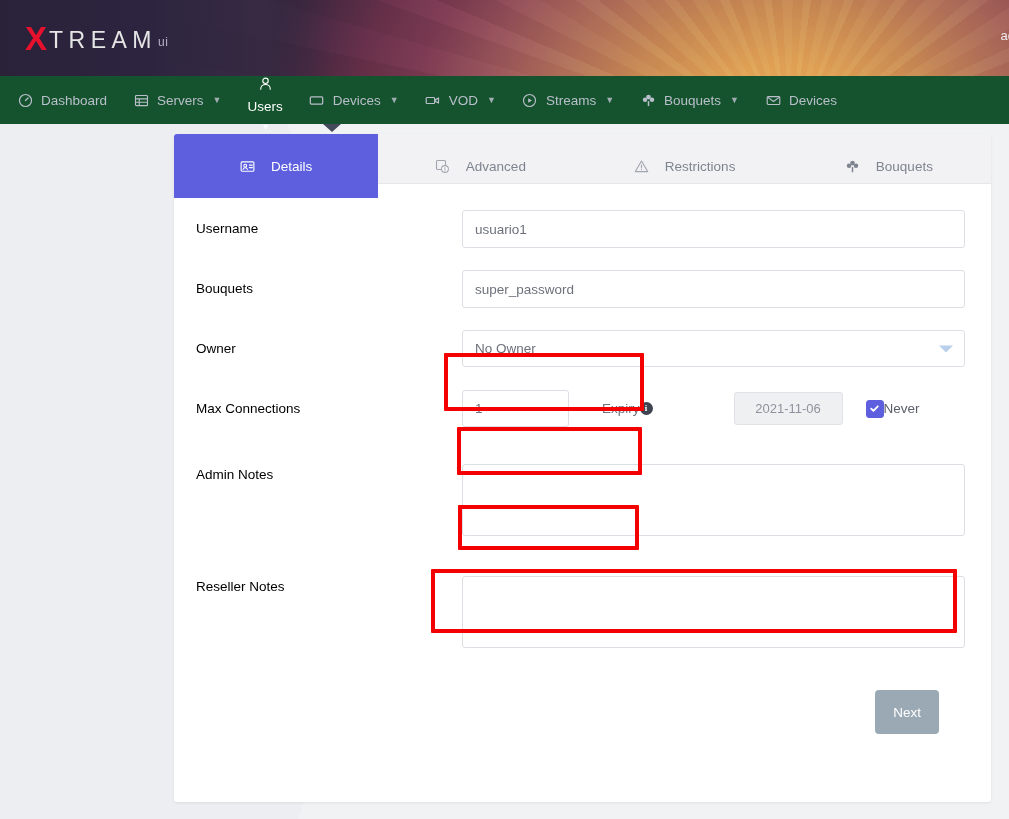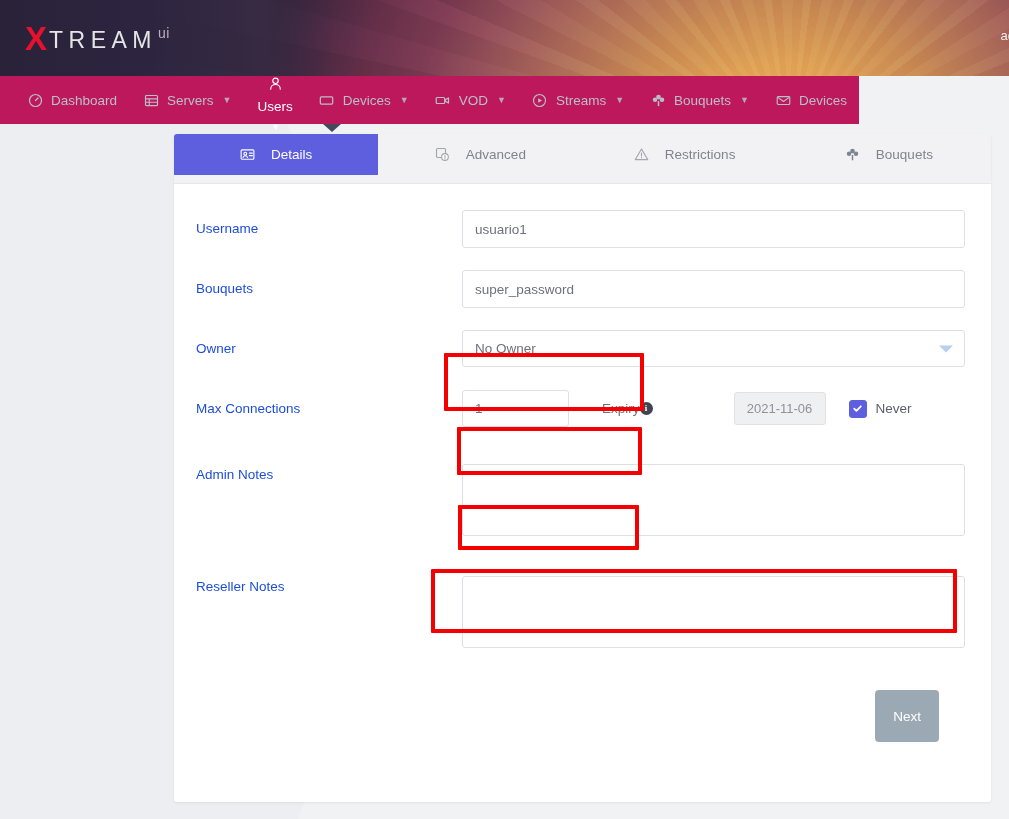--- a/index.html
+++ b/index.html
@@ -66,44 +66,44 @@
     color: #e5e5e5;
     font-size: 23px;
     font-weight: normal;
     letter-spacing: 5.5px;
     line-height: 1;
     margin-top: 7px;
     margin-left: 2px;
   }
   .logo-sup {
     color: #b9aec4;
-    font-size: 14px;
-    margin-top: 4px;
+    font-size: 12px;
+    margin-top: 14px;
     margin-left: 1px;
     letter-spacing: 0.5px;
   }
   .banner-user {
     position: absolute;
     right: -6px;
     top: 28px;
     color: #f0ecef;
     font-size: 13px;
     z-index: 4;
     white-space: nowrap;
   }
 
   
   .navbar {
     position: relative;
-    width: 859px;
+    width: 1009px;
     height: 48px;
-    background: #be185d;
-    display: flex;
-    align-items: center;
-    padding-left: 14px;
+    background: #14532d;
+    display: flex;
+    align-items: center;
+    padding-left: 4px;
     z-index: 5;
   }
   .nav-item {
     display: flex;
     align-items: center;
     gap: 8px;
     height: 48px;
     padding: 0 13px;
     color: #b9bfcb;
     font-size: 13.5px;
@@ -173,21 +173,21 @@
   }
   .tab {
     flex: 1;
     display: flex;
     align-items: center;
     justify-content: center;
     gap: 16px;
     font-size: 13.5px;
     color: #7f8491;
     cursor: pointer;
-    height: 41px;
+    height: 64px;
   }
   .tab.active {
     background: #5d5fdf;
     color: #ffffff;
   }
   .tab-icon {
     display: inline-flex;
     align-items: center;
     justify-content: center;
     width: 15px; height: 15px;
@@ -197,21 +197,21 @@
   .form { padding: 26px 26px 0 22px; }
   .row {
     display: flex;
     align-items: flex-start;
     margin-bottom: 22px;
     min-height: 38px;
   }
   .row-label {
     width: 266px;
     font-size: 13.5px;
-    color: #1d4ed8;
+    color: #000000;
     padding-top: 11px;
     flex: none;
   }
   .row-field { flex: 1; position: relative; }
 
   .txt-input {
     width: 100%;
     height: 37px;
     border: 1px solid #dcdfe4;
     border-radius: 3px;
@@ -283,37 +283,36 @@
     color: #fff;
     font-size: 9px;
     font-weight: bold;
     display: inline-flex;
     align-items: center;
     justify-content: center;
     line-height: 1;
     font-family: "Liberation Serif", serif;
   }
   .date-input {
-    width: 92px;
+    width: 109px;
     height: 33px;
     border: 1px solid #e0e2e6;
     border-radius: 3px;
     background: #eff0f2;
     color: #8d929c;
     font-size: 13px;
     font-family: "Liberation Sans", sans-serif;
     text-align: center;
     margin-left: 81px;
     flex: none;
     outline: none;
   }
   .never-wrap {
     display: flex;
     align-items: center;
-    gap: 9px;
     margin-left: 23px;
     white-space: nowrap;
   }
   .checkbox {
     width: 18px; height: 18px;
     border-radius: 3px;
     background: #5d5fdf;
     border: 1px solid #5d5fdf;
     display: inline-flex;
     align-items: center;
@@ -340,21 +339,21 @@
   .row.notes { margin-bottom: 18px; margin-top: 36px; }
   .row.notes .row-label { padding-top: 3px; }
 
   .footer {
     display: flex;
     justify-content: flex-end;
     padding: 20px 26px 0 0;
   }
   .next-btn {
     min-width: 58px;
-    height: 52px;
+    height: 44px;
     background: #9aa9b4;
     color: #ffffff;
     border: none;
     border-radius: 4px;
     font-size: 13.5px;
     padding: 12px 18px;
     cursor: pointer;
     font-family: "Liberation Sans", sans-serif;
   }
 

